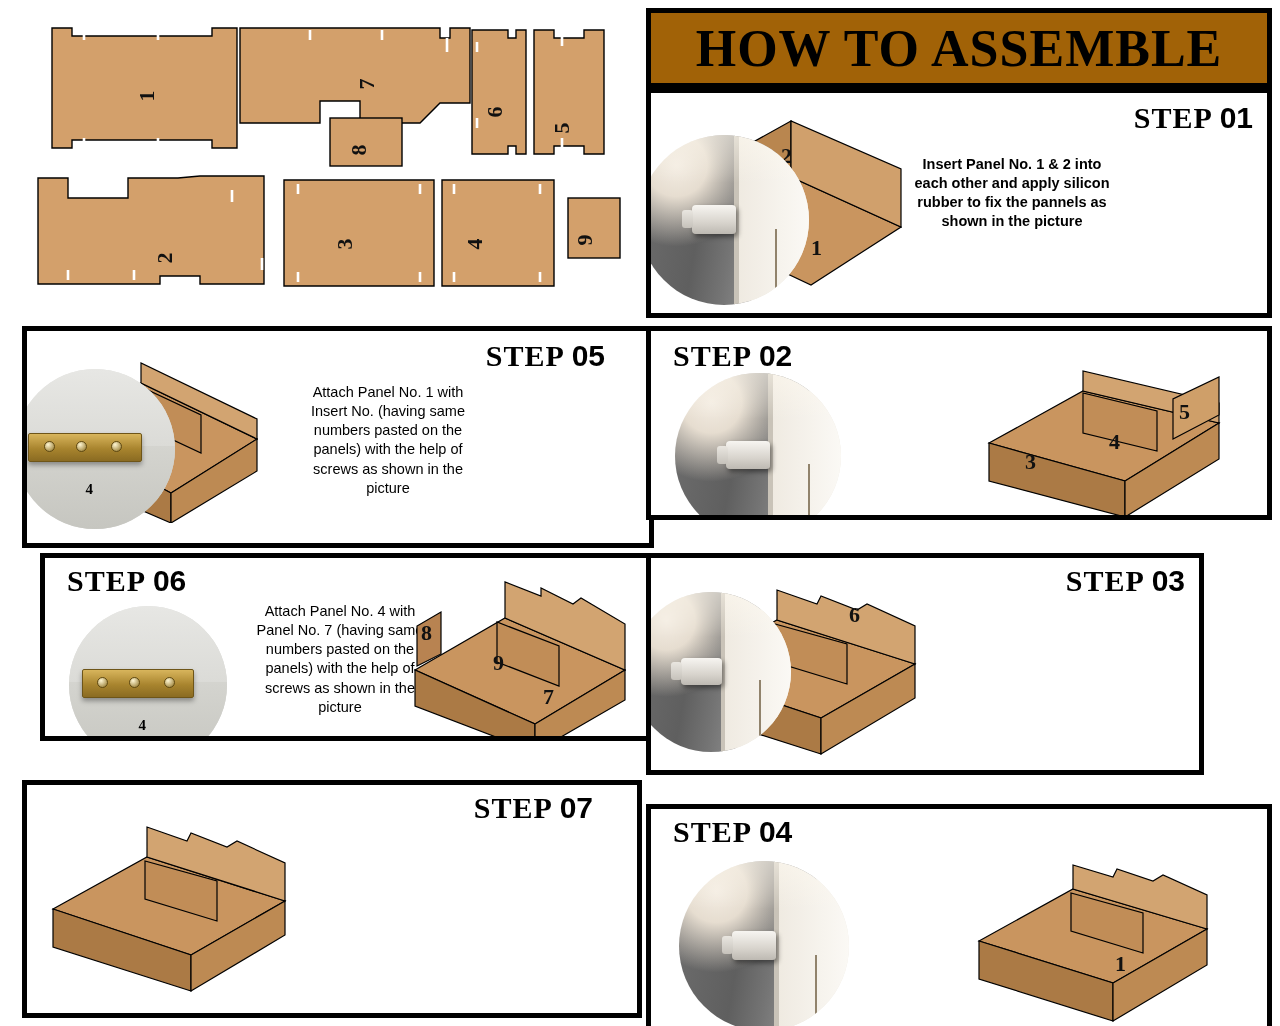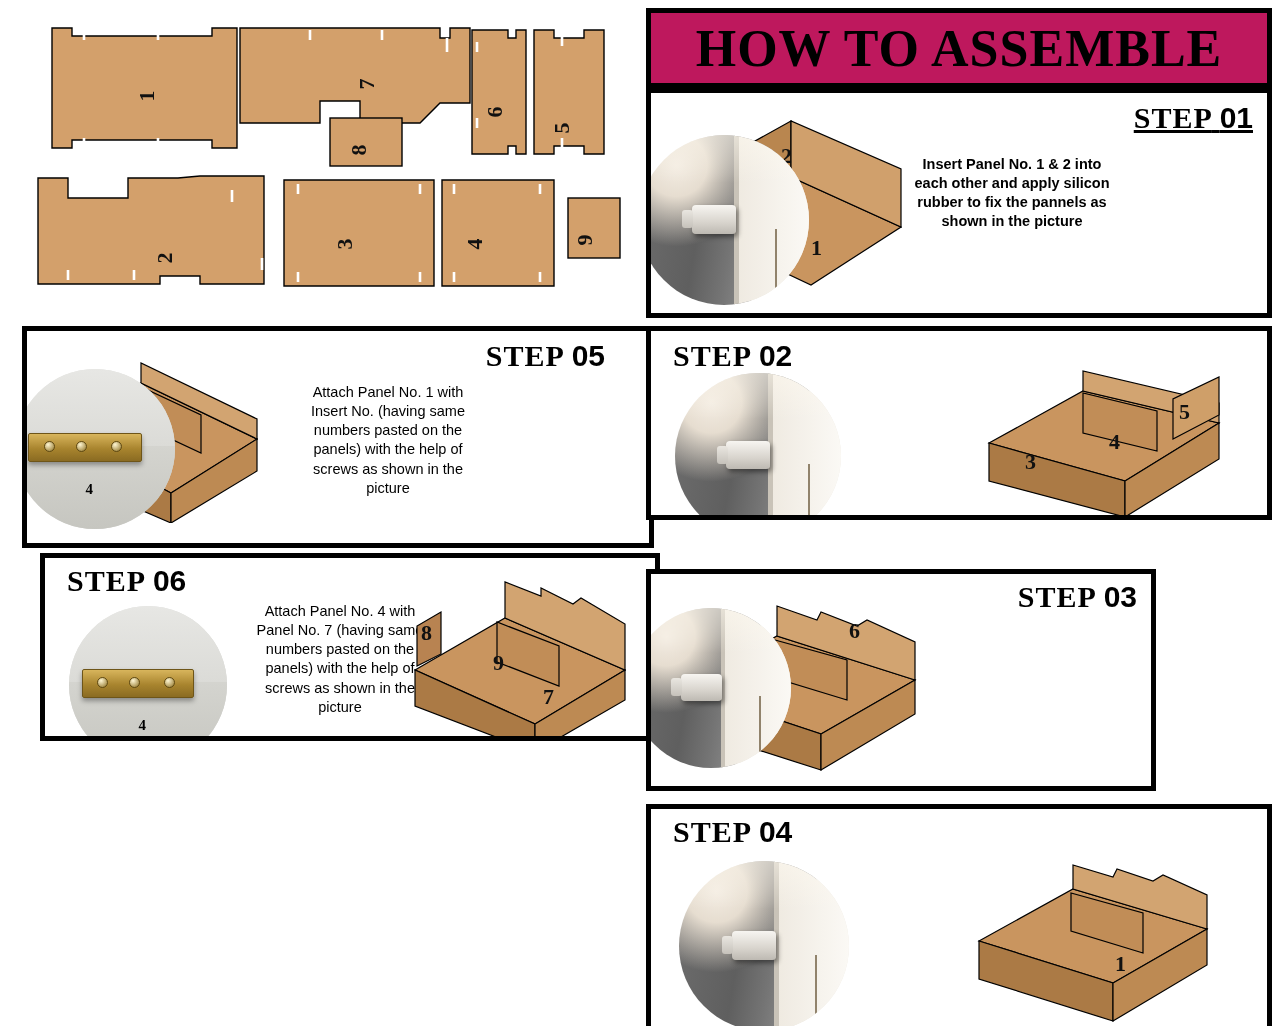--- a/index.html
+++ b/index.html
@@ -21,21 +21,21 @@
     background:#fff;
     border:5px solid #000;
     box-sizing:border-box;
     overflow:hidden;
   }
 
   
   .title-banner{
     position:absolute;
     left:646px;top:8px;width:626px;height:80px;
-    background:#be185d;
+    background:#a16207;
     border:5px solid #000;
     box-sizing:border-box;
     display:flex;align-items:center;justify-content:center;
   }
   .title-banner .t{
     font-family:"Liberation Serif", serif;
     font-weight:bold;
     font-size:52px;
     letter-spacing:1px;
     color:#000;
@@ -197,21 +197,21 @@
       </g>
     </svg>
   </div>
 
   <div class="title-banner">
     <div class="t">HOW TO ASSEMBLE</div>
   </div>
 
   <div class="box" style="left:646px;top:88px;width:626px;height:230px;">
 
-    <div class="step-title" style="right:14px;top:8px;text-decoration:underline;">
+    <div class="step-title" style="right:14px;top:8px;">
       <span>STEP</span>
       <span class="zero">01</span>
     </div>
 
     <div class="instr" style="left:262px;top:62px;width:198px;font-weight:bold;">
       <span>Insert Panel No. 1 &amp; 2 into each other and apply silicon rubber to fix the pannels as shown in the picture</span>
     </div>
 
     <svg width="250" height="190" viewBox="0 0 250 190" style="position:absolute;left:20px;top:22px;">
       <g stroke="#000" stroke-width="1.2">
@@ -351,21 +351,21 @@
         <path d="M96 48 L96 88 L158 112 L158 72 Z" fill="#c18d57"></path>
       </g>
       <g class="lbl" font-size="17">
         <text x="20" y="66">8</text>
         <text x="92" y="96">9</text>
         <text x="142" y="130">7</text>
       </g>
     </svg>
   </div>
 
-  <div class="box" style="left:646px;top:553px;width:510px;height:222px;margin-top:16px;">
+  <div class="box" style="left:646px;top:553px;width:558px;height:222px;">
     <div class="step-title" style="right:14px;top:6px;">
       <span>STEP</span>
       <span class="zero">03</span>
     </div>
 
     <svg width="290" height="180" viewBox="0 0 290 180" style="position:absolute;left:20px;top:28px;">
       <g stroke="#000" stroke-width="1.2">
         <path d="M12 86 L106 34 L244 78 L150 132 Z" fill="#c9955f"></path>
         <path d="M12 86 L12 124 L150 168 L150 132 Z" fill="#ab7a45"></path>
         <path d="M150 132 L150 168 L244 112 L244 78 Z" fill="#bd8a53"></path>
@@ -379,20 +379,36 @@
 
     <div class="photo photo-handle" style="right:20px;top:34px;width:160px;height:160px;">
       <div class="door"></div>
         <div class="jamb"></div>
       <div class="handle"></div>
         <div class="shadowline"></div>
         <div class="topglow"></div>
     </div>
   </div>
 
+  <div class="box" style="left:22px;top:780px;width:620px;height:238px;">
+    <div class="step-title" style="right:44px;top:6px;">
+      <span>STEP</span>
+      <span class="zero">07</span>
+    </div>
+
+    <svg width="290" height="180" viewBox="0 0 290 180" style="position:absolute;left:14px;top:38px;">
+      <g stroke="#000" stroke-width="1.2">
+        <path d="M12 86 L106 34 L244 78 L150 132 Z" fill="#c9955f"></path>
+        <path d="M12 86 L12 124 L150 168 L150 132 Z" fill="#ab7a45"></path>
+        <path d="M150 132 L150 168 L244 112 L244 78 Z" fill="#bd8a53"></path>
+        <path d="M106 34 L106 4 L146 18 L150 10 L186 24 L196 18 L244 40 L244 78 Z" fill="#d2a471"></path>
+        <path d="M104 38 L104 76 L176 98 L176 58 Z" fill="#c18d57"></path>
+      </g>
+    </svg>
+  </div>
 
   <div class="box" style="left:646px;top:780px;width:626px;height:238px;margin-top:24px;">
     <div class="step-title" style="left:22px;top:6px;">
       <span>STEP</span>
       <span class="zero">04</span>
     </div>
 
     <div class="photo photo-handle" style="left:28px;top:52px;width:170px;height:170px;">
       <div class="door"></div>
         <div class="jamb"></div>

